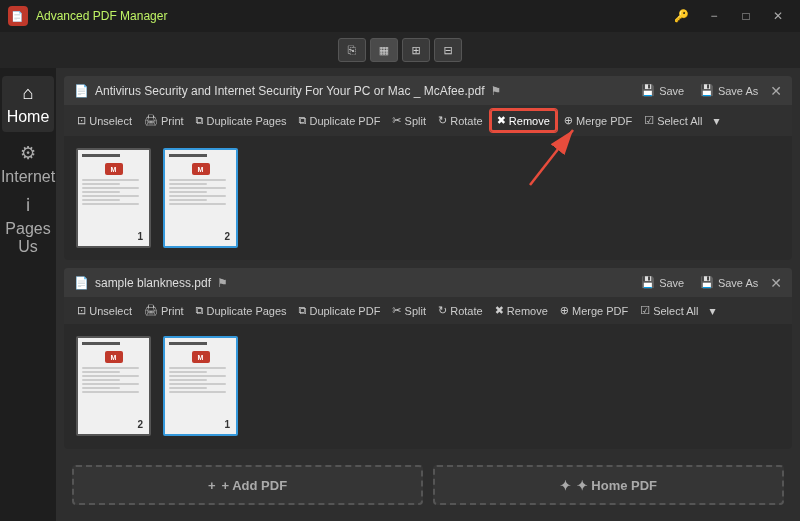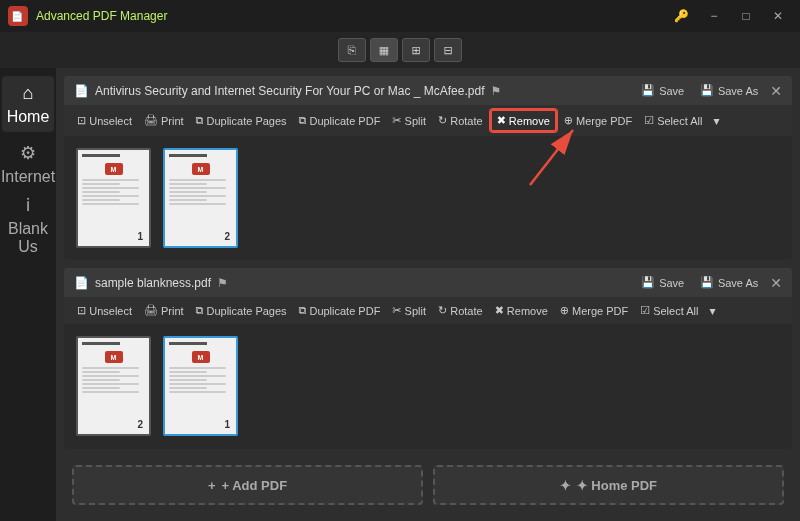--- a/index.html
+++ b/index.html
@@ -356,21 +356,21 @@
     <div class="sidebar-item active">
       <span class="sidebar-icon">⌂</span>
       <span class="sidebar-item-label">Home</span>
     </div>
     <div class="sidebar-item">
       <span class="sidebar-icon">⚙</span>
       <span class="sidebar-item-label">Internet</span>
     </div>
     <div class="sidebar-item">
       <span class="sidebar-icon">ℹ</span>
-      <span class="sidebar-item-label">Blank Us</span>
+      <span class="sidebar-item-label">Pages Us</span>
     </div>
   </div>
 
   <div class="content-area">
 
     <div class="pdf-section">
       <div class="pdf-header">
         <div class="pdf-title">
           <span>📄</span>
           <span>Antivirus Security and Internet Security For Your PC or Mac _ McAfee.pdf</span>

